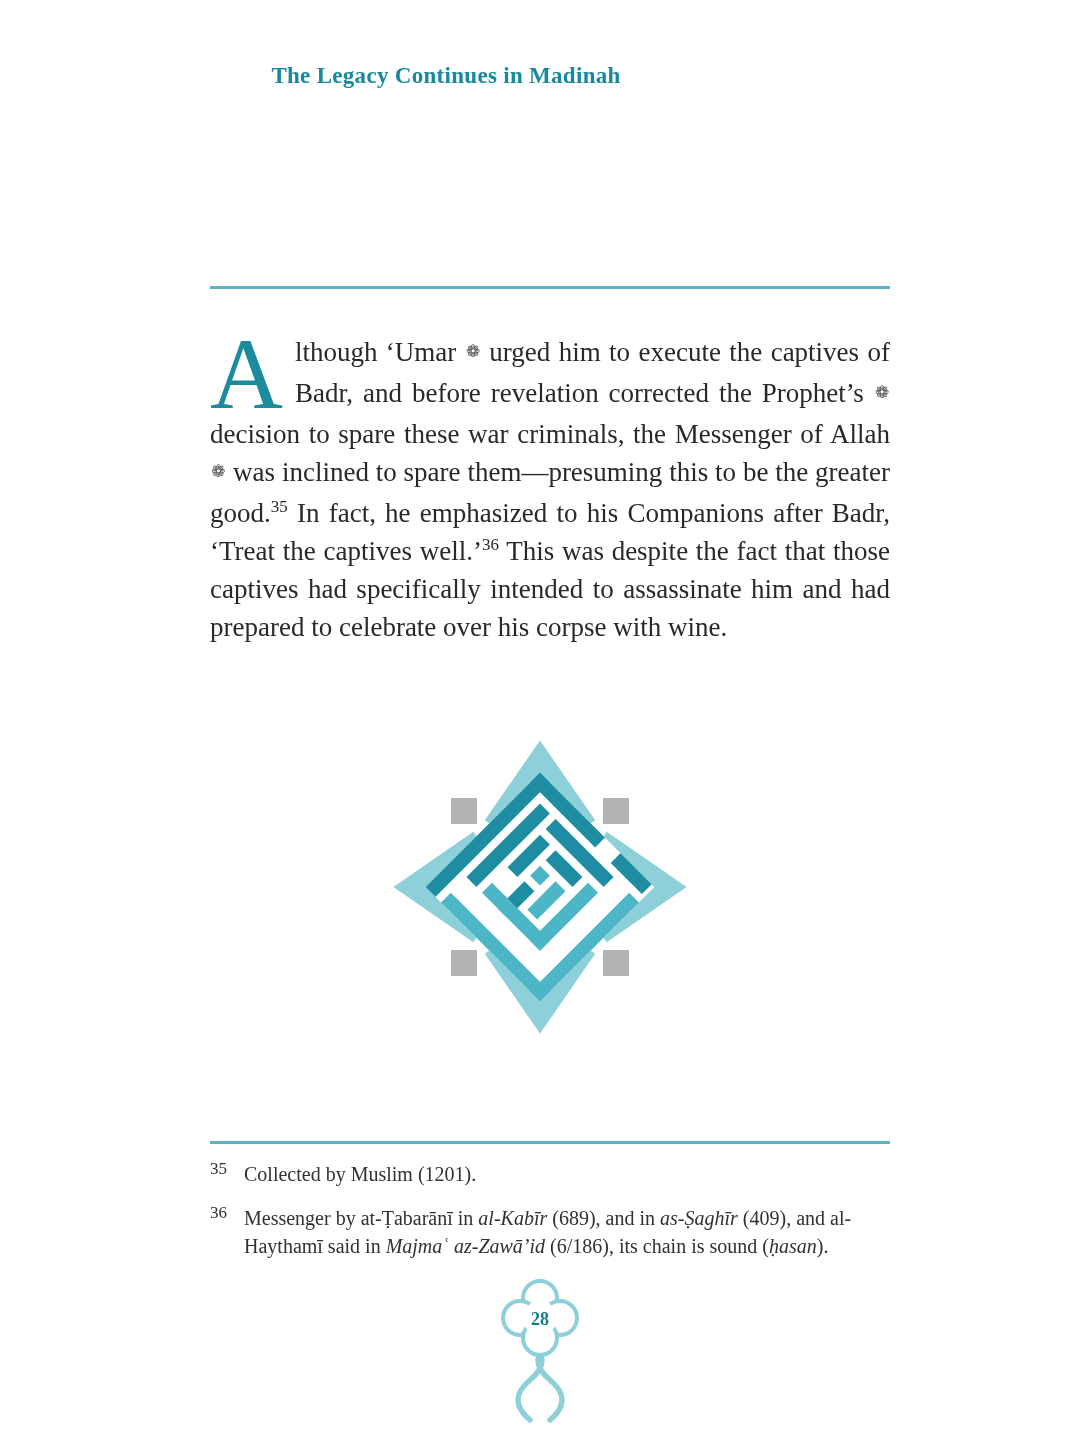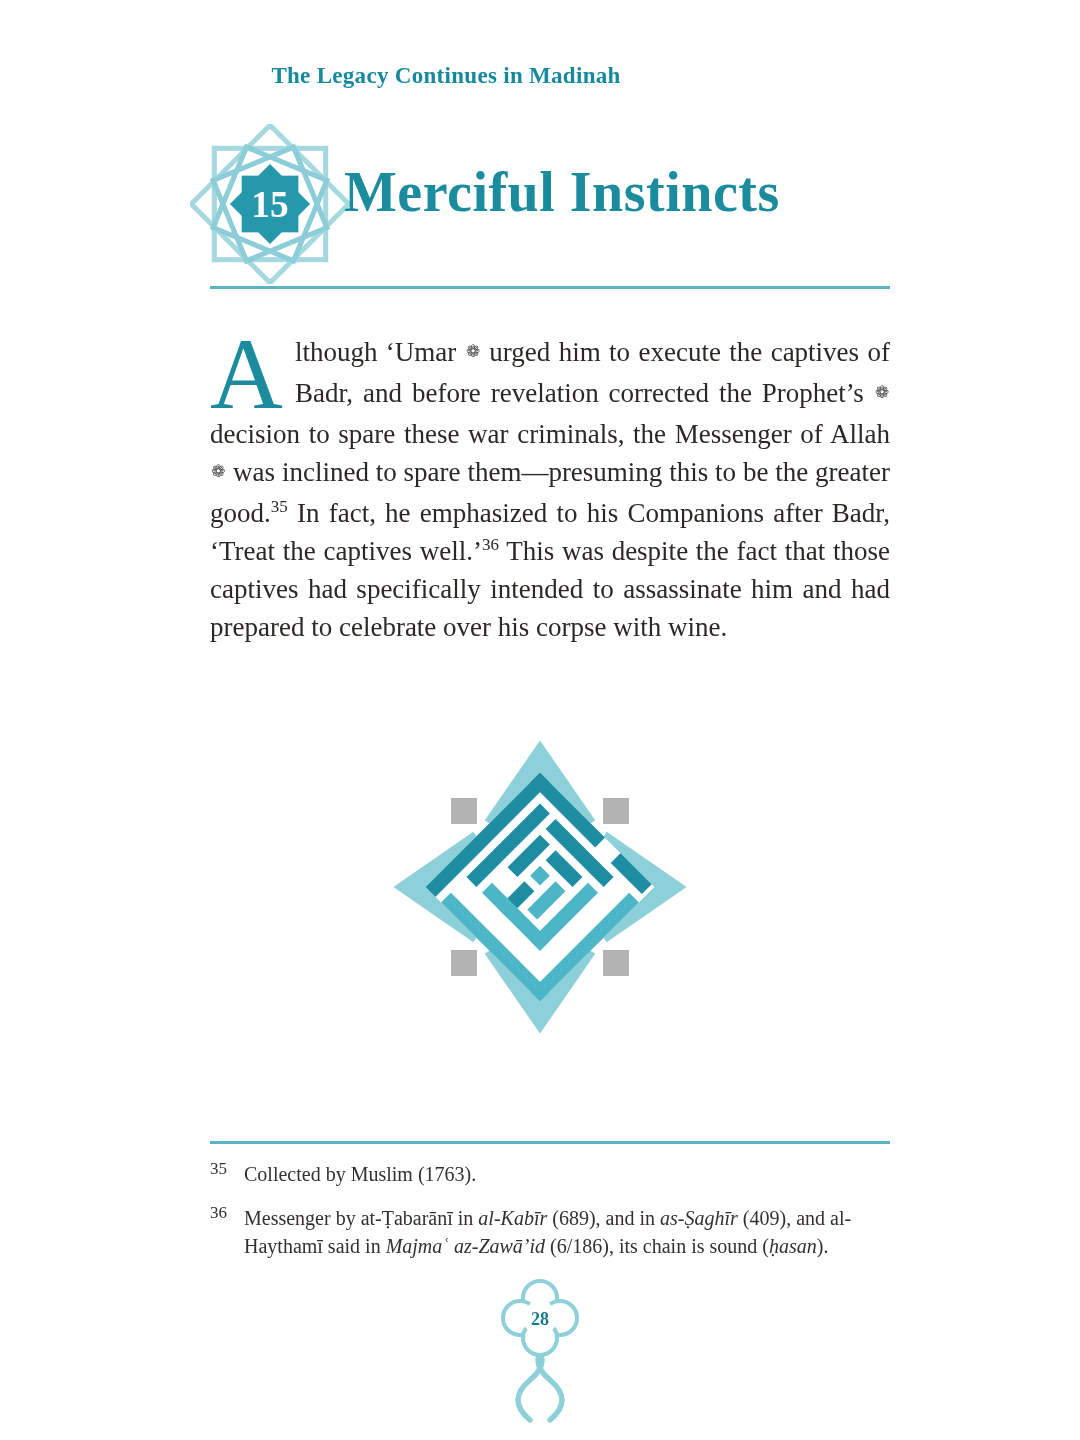--- a/index.html
+++ b/index.html
@@ -73,39 +73,21 @@
   .footer-ornament { position:absolute; left:478px; top:1272px; width:124px; height:160px;text-align:center; }
   svg text { font-family:"Liberation Serif","DejaVu Serif",serif; }
 </style>
 </head>
 <body>
 
 <div class="page">
 
   <div class="running-header">The Legacy Continues in Madinah</div>
 
-  <div class="chapter-badge">
-    <svg width="160" height="160" viewBox="0 0 158 158">
-      <g fill="none" stroke="#a6d8e0" stroke-width="5">
-        <rect x="24" y="24" width="110" height="110"></rect>
-        <rect x="24" y="24" width="110" height="110" transform="rotate(45 79 79)"></rect>
-      </g>
-      <g fill="none" stroke="#8ccdd8" stroke-width="5">
-        <rect x="36" y="36" width="86" height="86" transform="rotate(22.5 79 79)"></rect>
-        <rect x="36" y="36" width="86" height="86" transform="rotate(67.5 79 79)"></rect>
-      </g>
-      <g fill="#2598ab">
-        <rect x="51" y="51" width="56" height="56"></rect>
-        <rect x="51" y="51" width="56" height="56" transform="rotate(45 79 79)"></rect>
-      </g>
-      <text x="79" y="92" text-anchor="middle" font-size="37" font-weight="bold" fill="#ffffff">15</text>
-    </svg>
-  </div>
 
-  <h1 class="chapter-title">Merciful Instincts</h1>
 
   <div class="title-rule"></div>
 
   <p class="body-text">
     <span class="dropcap">A</span><span>lthough ‘Umar </span><span class="honorific">❁</span><span> urged him to execute the captives of Badr, and before revelation corrected the Prophet’s </span><span class="honorific">❁</span><span> decision to spare these war criminals, the Messenger of Allah </span><span class="honorific">❁</span><span> was inclined to spare them—presuming this to be the greater good.</span><sup class="fnref">35</sup><span> In fact, he emphasized to his Companions after Badr, ‘Treat the captives well.’</span><sup class="fnref">36</sup><span> This was despite the fact that those captives had specifically intended to assassinate him and had prepared to celebrate over his corpse with wine.</span>
   </p>
 
   <div class="kufic-ornament">
     <svg width="330" height="330" viewBox="0 0 330 330">
 
@@ -150,21 +132,21 @@
         </g>
       </g>
     </svg>
   </div>
 
   <div class="footnotes">
     <div class="footnote-rule"></div>
 
     <div class="footnote">
       <span class="fn-marker">35</span>
-      <span class="fn-text"><span>Collected by Muslim (1763).</span></span>
+      <span class="fn-text"><span>Collected by Muslim (1201).</span></span>
     </div>
 
     <div class="footnote">
       <span class="fn-marker">36</span>
       <span class="fn-text"><span>Messenger by at-Ṭabarānī in </span><span class="i">al-Kabīr</span><span> (689), and in </span><span class="i">as-Ṣaghīr</span><span> (409), and al-Haythamī said in </span><span class="i">Majmaʿ az-Zawā’id</span><span> (6/186), its chain is sound (</span><span class="i">ḥasan</span><span>).</span></span>
     </div>
   </div>
 
   <div class="footer-ornament">
     <svg width="124" height="160" viewBox="0 0 124 160">

